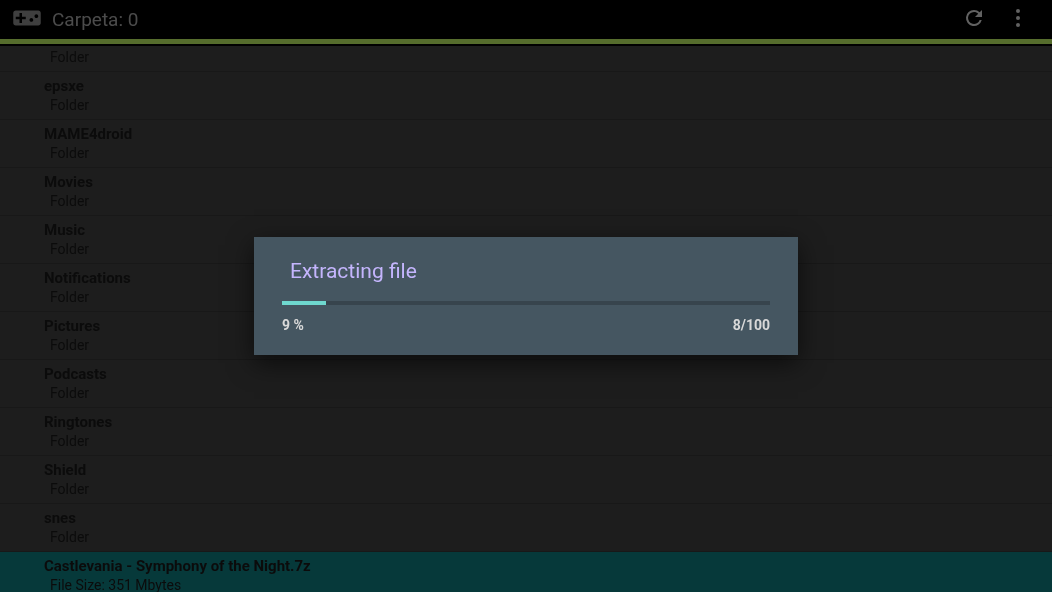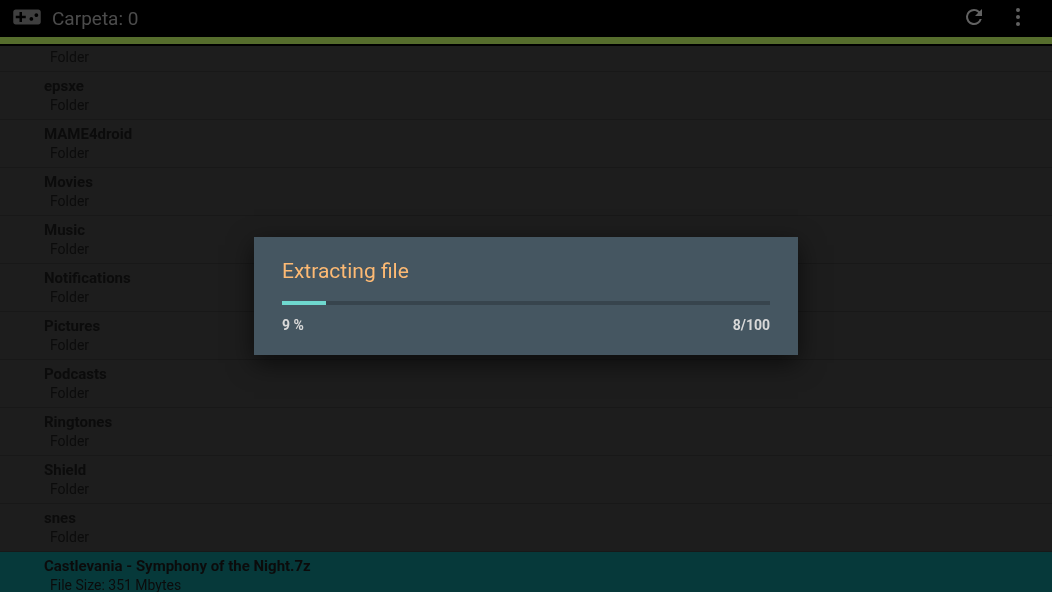--- a/index.html
+++ b/index.html
@@ -7,21 +7,21 @@
       width: 1052px;
       height: 592px;
       font-family: Roboto, "Helvetica Neue", Arial, sans-serif;
       background: #000;
       overflow: hidden;
       position: relative;
     }
     .action-bar {
       height: 44px;
       background: #000;
-      border-bottom: 7px solid #bef264;
+      border-bottom: 5px solid #bef264;
       display: flex;
       align-items: center;
       padding: 0 12px;
       color: #888;
     }
     .app-icon svg { width: 30px; height: 30px; fill: #8c8c8c; }
     .app-title { font-size: 19px; margin-left: 10px; color: #a6a6a6; }
     .spacer { flex: 1; }
     .action-button { width: 44px; height: 44px; display: flex; align-items: center; justify-content: center; cursor: pointer; }
     .action-button svg { width: 24px; height: 24px; fill: #d9d9d9; }
@@ -58,23 +58,23 @@
       display: flex;
       align-items: center;
       justify-content: center;
     }
     .dialog {
       width: 544px;
       background: #455661;
       box-shadow: 0 8px 24px rgba(0,0,0,0.6);
     }
     .dialog-title {
-      color: #fdba74;
+      color: #c4b5fd;
       font-size: 21px;
-      padding: 22px 28px 18px;
+      padding: 22px 36px 18px;
       font-weight: 400;
     }
     .progress-track {
       height: 4px;
       background: #37444d;
       margin: 0 28px;
       position: relative;
     }
     .progress-fill {
       position: absolute;

